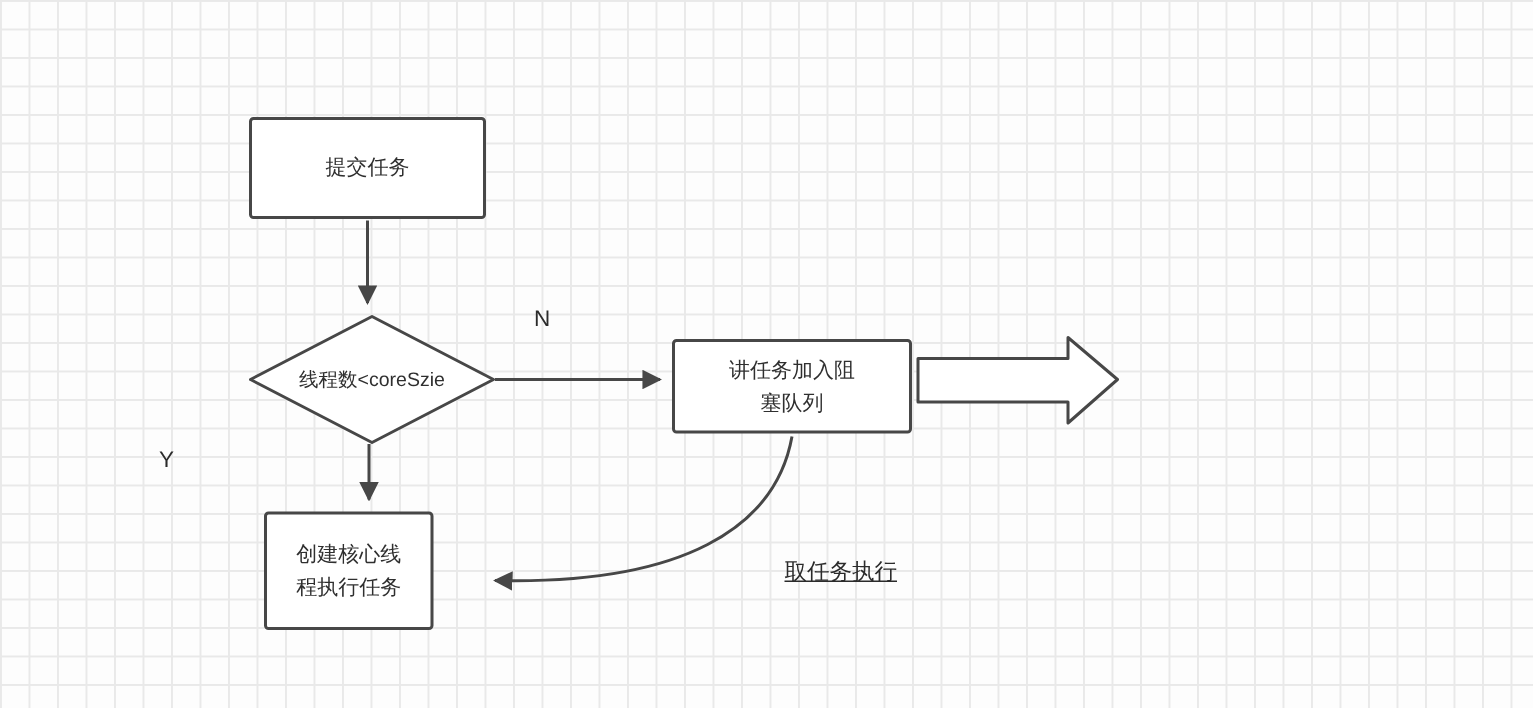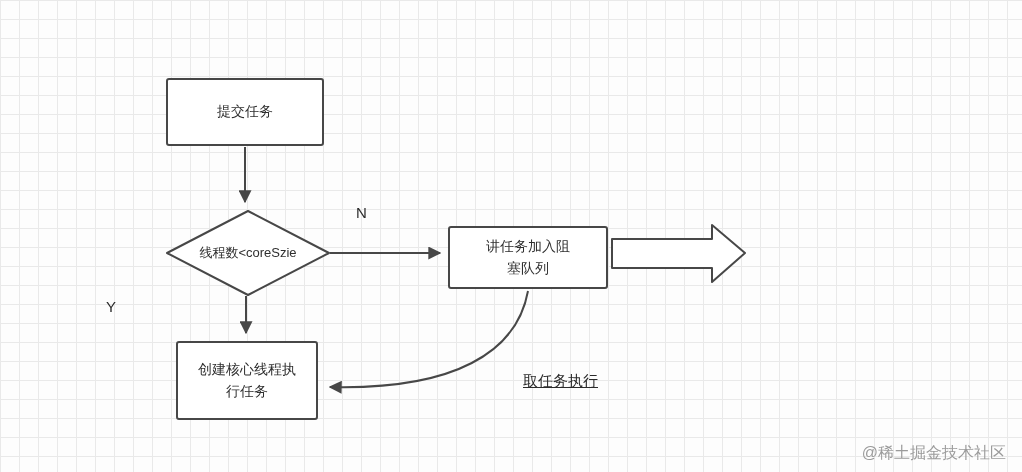--- a/index.html
+++ b/index.html
@@ -35,21 +35,21 @@
     align-items: center;
     justify-content: center;
     text-align: center;
     color: #2f2f2f;
     font-size: 14px;
     line-height: 1.55;
   }
   .node-submit        { left: 166px; top: 78px;  width: 158px; height: 68px; text-align: center; }
   .node-queue         { left: 448px; top: 226px; width: 160px; height: 63px; padding: 0 34px; }
   .node-oom           { left: 748px; top: 211px; width: 190px; height: 84px; padding: 0 14px; }
-  .node-core          { left: 176px; top: 341px; width: 142px; height: 79px; padding: 16px 18px; }
+  .node-core          { left: 176px; top: 341px; width: 113px; height: 79px; padding: 16px 18px; }
   .diamond-label {
     position: absolute;
     left: 166px; top: 211px;
     width: 164px; height: 84px;
     display: flex;
     align-items: center;
     justify-content: center;
     text-align: left;
     color: #2f2f2f;
     font-size: 13px;
@@ -110,15 +110,14 @@
 
 
   <div class="node node-core">
     <span>创建核心线程执行任务</span>
   </div>
 
   <div class="edge-label label-no">N</div>
   <div class="edge-label label-yes">Y</div>
   <div class="edge-label label-take-task">取任务执行</div>
 
-  <div class="watermark">@稀土掘金技术社区</div>
 
 </div>
 
 </body></html>

